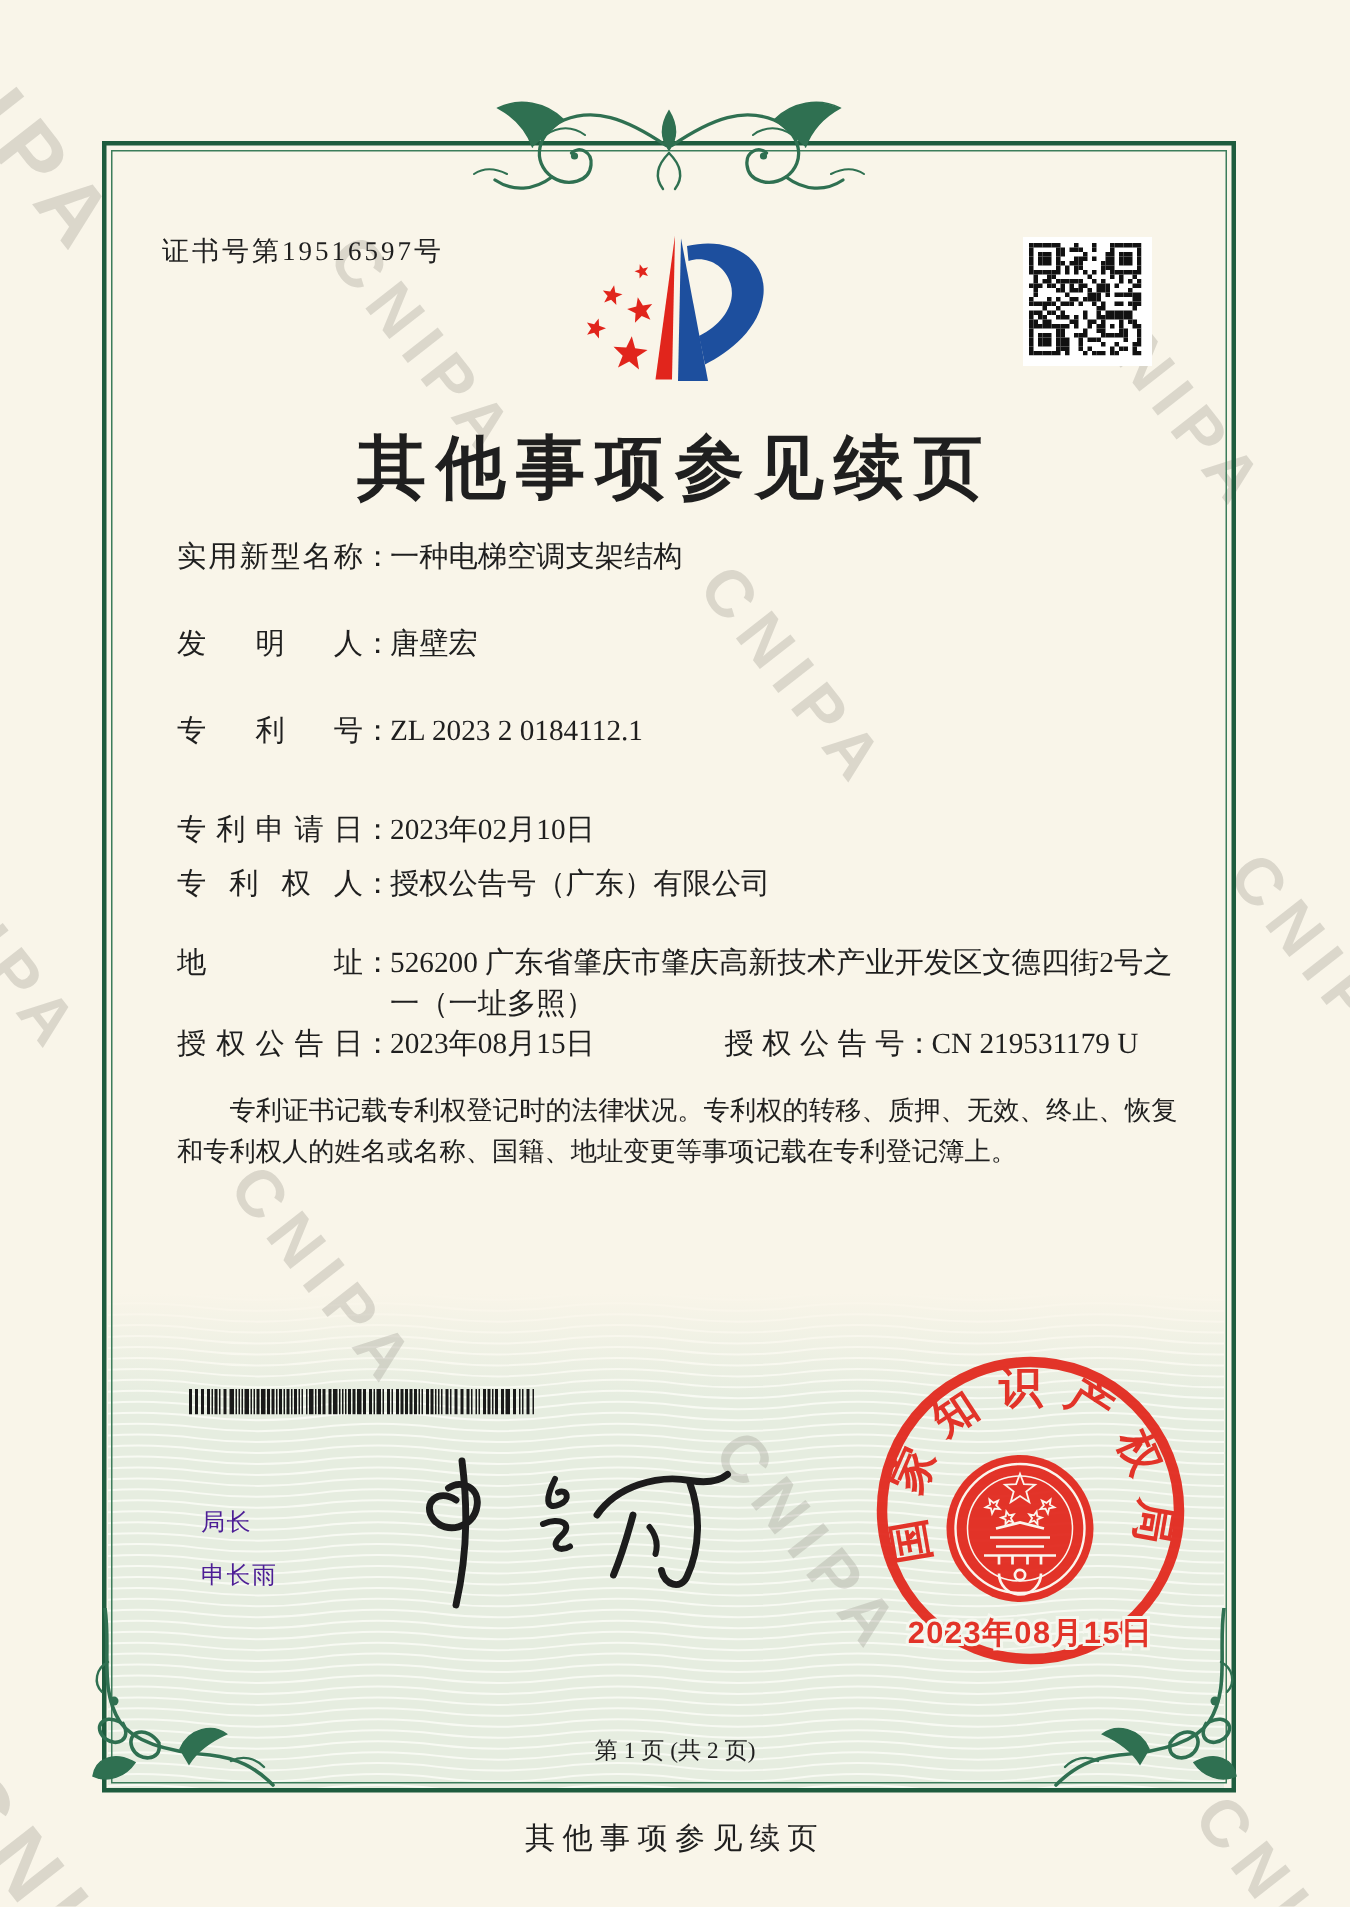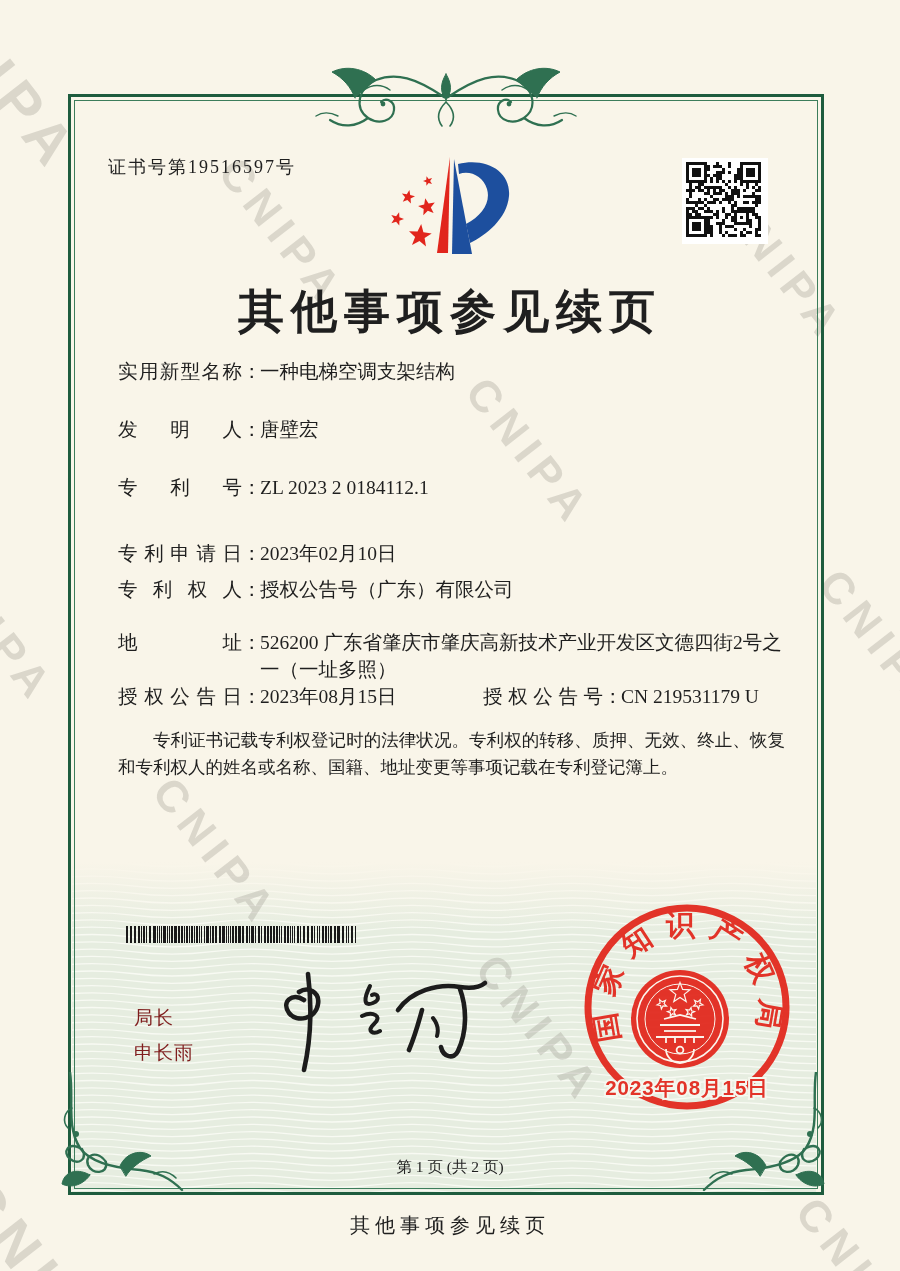--- a/index.html
+++ b/index.html
@@ -31,22 +31,22 @@
   .f-value{display:inline-block;vertical-align:top;max-width:528px;}
   .pair2{position:absolute;left:340px;top:0;}
   .pair2 .f-label{width:120px;margin-left:25px;}
   
   .notice{left:118px;top:727px;width:667px;font-size:17.5px;line-height:27.2px;
           text-align:justify;z-index:4;}
   .notice p{margin:0;text-indent:2em;}
   
   #barcode{left:126px;top:926px;z-index:4;}
   
-  .signer{left:134px;font-size:19px;font-family:Liberation Serif, serif;
-          color:#7f1d1d;z-index:4;letter-spacing:1px;}
+  .signer{left:134px;font-size:16px;font-family:Liberation Serif, serif;
+          color:#4c1d95;z-index:4;letter-spacing:1px;}
   #signature{left:252px;top:958px;z-index:4;}
   
   #seal{left:576px;top:896px;z-index:5;}
   
   .pageno{left:0;top:1157px;width:900px;text-align:center;font-size:15.5px;z-index:4;}
   .footnote{left:0;top:1212px;width:900px;text-align:center;font-size:20px;
             letter-spacing:5px;z-index:4;}
   svg{display:block;}
 </style>
 </head>

